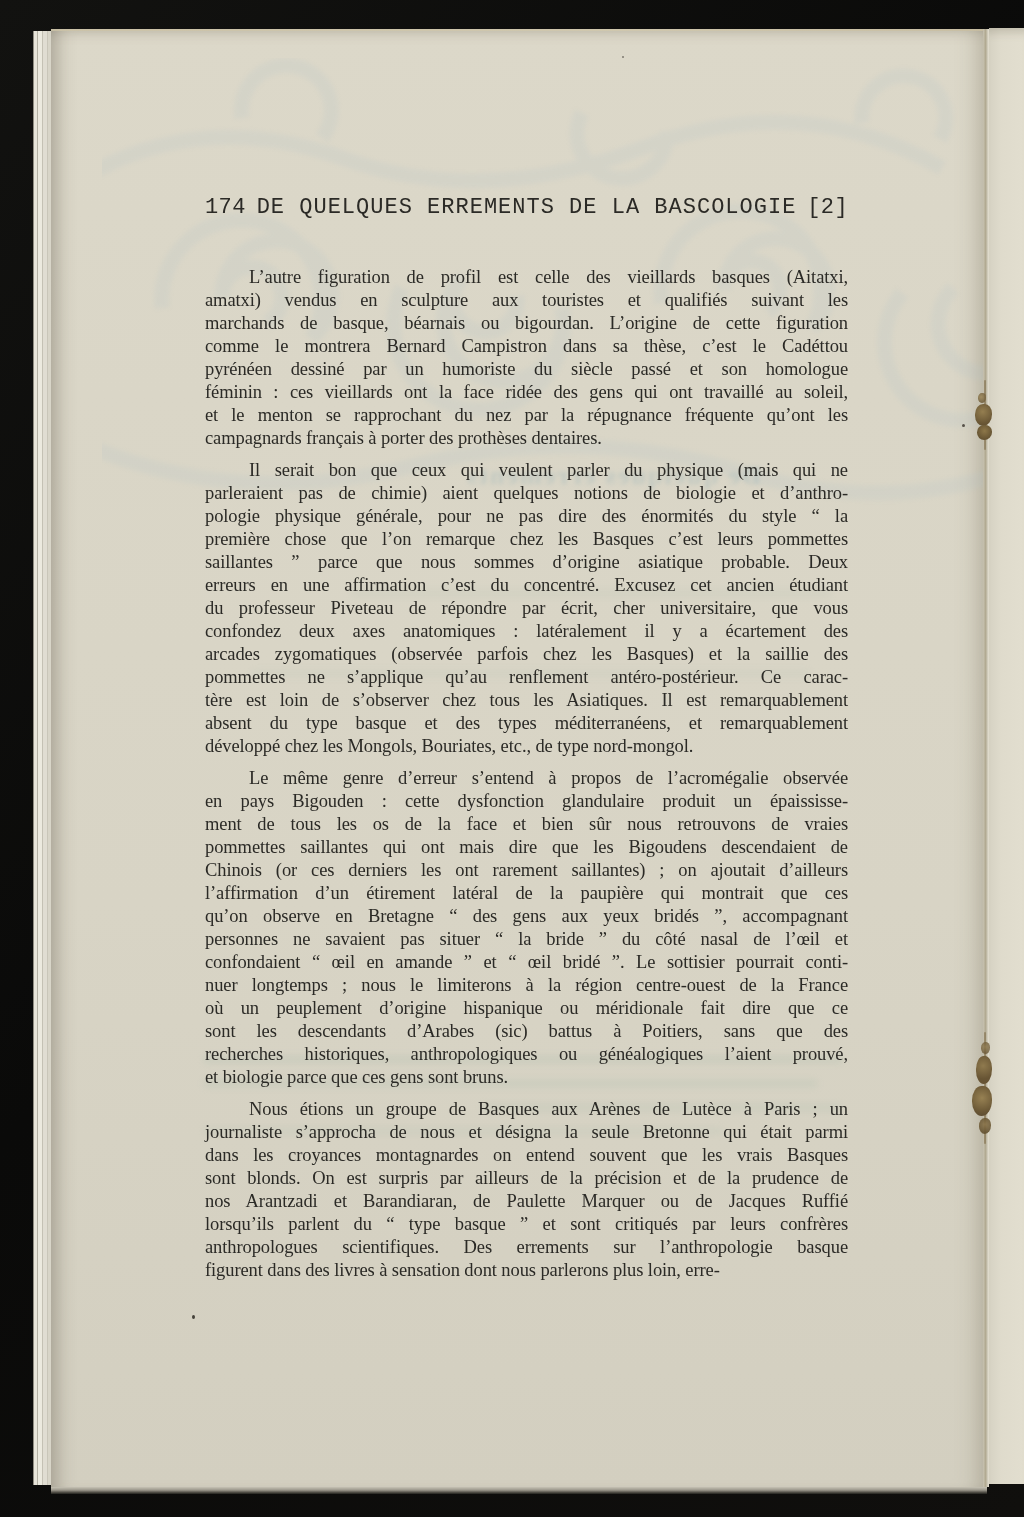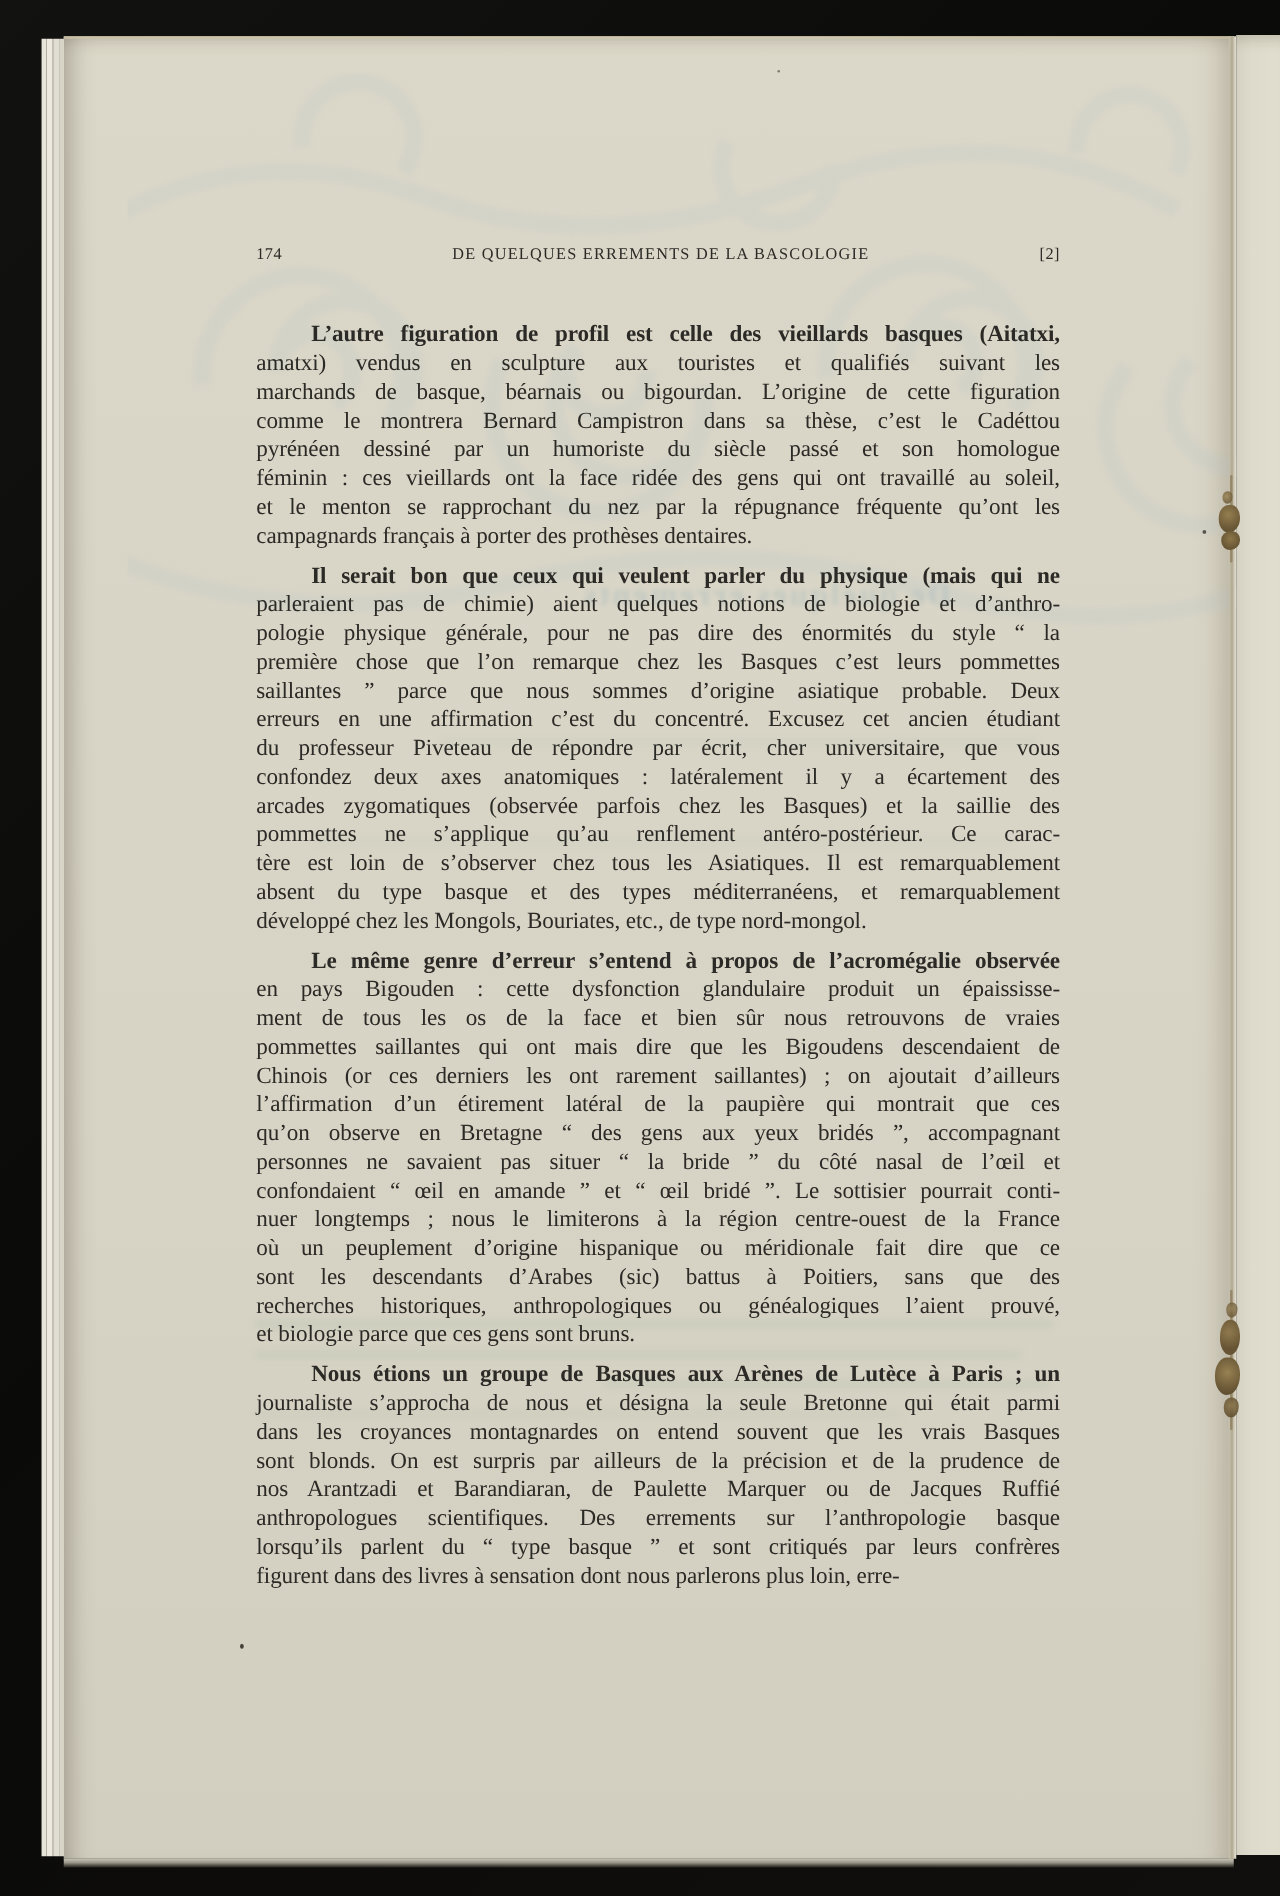--- a/index.html
+++ b/index.html
@@ -58,27 +58,27 @@
     transform:scaleX(-1);filter:blur(2.2px);opacity:.4;white-space:nowrap;
   }
   .smudge{position:absolute;background:#a8bcab;filter:blur(3px);border-radius:4px;}
   
   .textblock{
     position:absolute;left:154px;top:166px;width:643px;
     color:#2b2a26;
   }
   .header{
     display:flex;align-items:flex-start;justify-content:space-between;
-    font-size:13px;letter-spacing:.4px;margin-bottom:0;
+    font-size:22px;letter-spacing:.4px;margin-bottom:0;font-family:Liberation Mono, monospace;
   }
   .header .title{letter-spacing:1px;}
   .body-text{margin-top:46px;font-size:18.5px;line-height:23px;letter-spacing:-.1px;}
   .para{margin:0 0 9px 0;}
   .line{text-align:justify;text-align-last:justify;white-space:normal;}
-  .line.indent{text-indent:44px;font-weight:bold;}
+  .line.indent{text-indent:44px;}
   .line.last{text-align-last:left;}
   
   .stain{position:absolute;border-radius:50% 45% 55% 50%;}
   .stain.s1{left:978px;top:393px;width:8px;height:10px;background:radial-gradient(circle at 40% 40%,#9a8455,#6f5c39 70%);opacity:.85;}
   .stain.s2{left:975px;top:404px;width:17px;height:22px;background:radial-gradient(circle at 45% 35%,#947e50,#6b5836 65%,#5a4a2e);}
   .stain.s3{left:977px;top:425px;width:15px;height:15px;background:radial-gradient(circle at 50% 40%,#8d7749,#665433 70%);}
   .stain.s4{left:981px;top:1042px;width:9px;height:12px;background:radial-gradient(circle at 45% 40%,#8f7a4e,#6b5836 70%);opacity:.8;}
   .stain.s5{left:976px;top:1056px;width:16px;height:28px;background:radial-gradient(circle at 45% 35%,#8f7a4e,#675434 65%);}
   .stain.s6{left:972px;top:1086px;width:20px;height:30px;background:radial-gradient(circle at 50% 40%,#978153,#6b5836 65%,#584830);}
   .stain.s7{left:979px;top:1118px;width:12px;height:16px;background:radial-gradient(circle at 50% 40%,#8a744a,#645231 70%);opacity:.9;}
@@ -174,22 +174,22 @@
             <div class="line">sont les descendants d’Arabes (sic) battus à Poitiers, sans que des</div>
             <div class="line">recherches historiques, anthropologiques ou généalogiques l’aient prouvé,</div>
             <div class="line last">et biologie parce que ces gens sont bruns.</div>
           </div>
           <div class="para">
             <div class="line indent">Nous étions un groupe de Basques aux Arènes de Lutèce à Paris ; un</div>
             <div class="line">journaliste s’approcha de nous et désigna la seule Bretonne qui était parmi</div>
             <div class="line">dans les croyances montagnardes on entend souvent que les vrais Basques</div>
             <div class="line">sont blonds. On est surpris par ailleurs de la précision et de la prudence de</div>
             <div class="line">nos Arantzadi et Barandiaran, de Paulette Marquer ou de Jacques Ruffié</div>
+            <div class="line">lorsqu’ils parlent du “ type basque ” et sont critiqués par leurs confrères</div>
             <div class="line">anthropologues scientifiques. Des errements sur l’anthropologie basque</div>
-            <div class="line">lorsqu’ils parlent du “ type basque ” et sont critiqués par leurs confrères</div>
             <div class="line last">figurent dans des livres à sensation dont nous parlerons plus loin, erre-</div>
           </div>
         </div>
     </div>
   </div>
 
   <div class="gutter"></div>
   <div class="facing-page"></div>
 
   <div class="stain-line a"></div>

